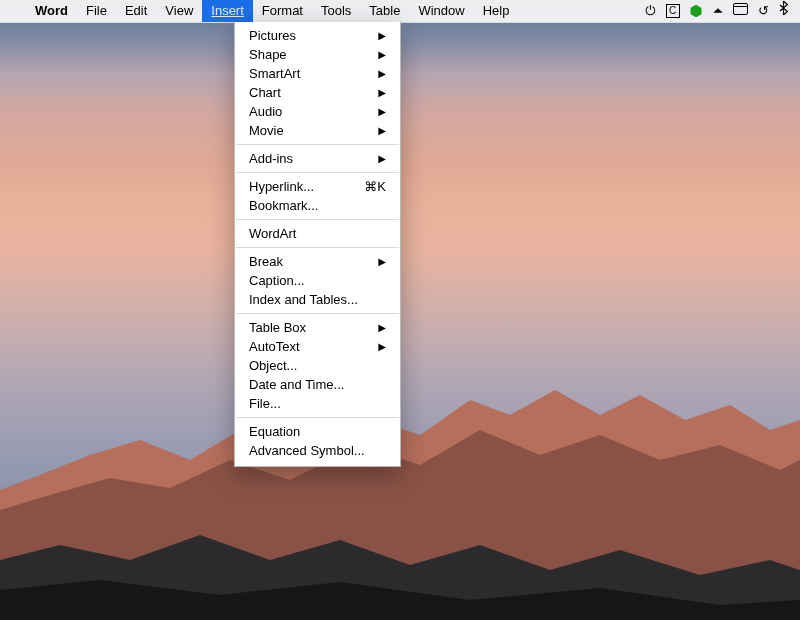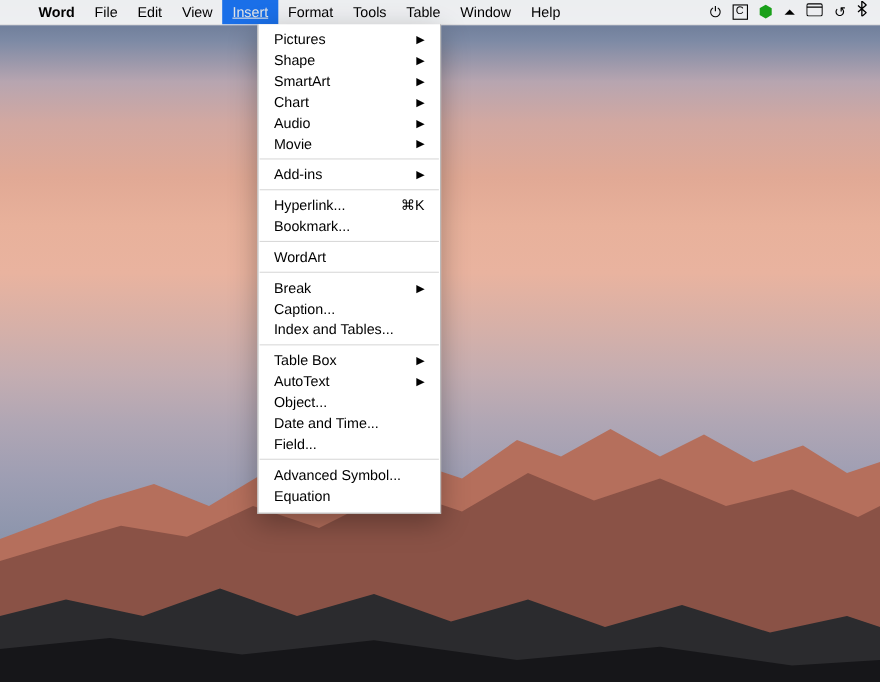--- a/index.html
+++ b/index.html
@@ -260,24 +260,24 @@
         <span class="label">AutoText</span>
         <span class="submenu-arrow">▶</span>
       </div>
       <div class="menu-item">
         <span class="label">Object...</span>
       </div>
       <div class="menu-item">
         <span class="label">Date and Time...</span>
       </div>
       <div class="menu-item">
-        <span class="label">Field...</span>
-      </div>
-      <div class="menu-sep"></div>
+        <span class="label">File...</span>
+      </div>
+      <div class="menu-sep"></div>
+      <div class="menu-item">
+        <span class="label">Equation</span>
+      </div>
       <div class="menu-item">
         <span class="label">Advanced Symbol...</span>
       </div>
-      <div class="menu-item">
-        <span class="label">Equation</span>
-      </div>
     </div>
 
 </div>
 
 </body></html>

